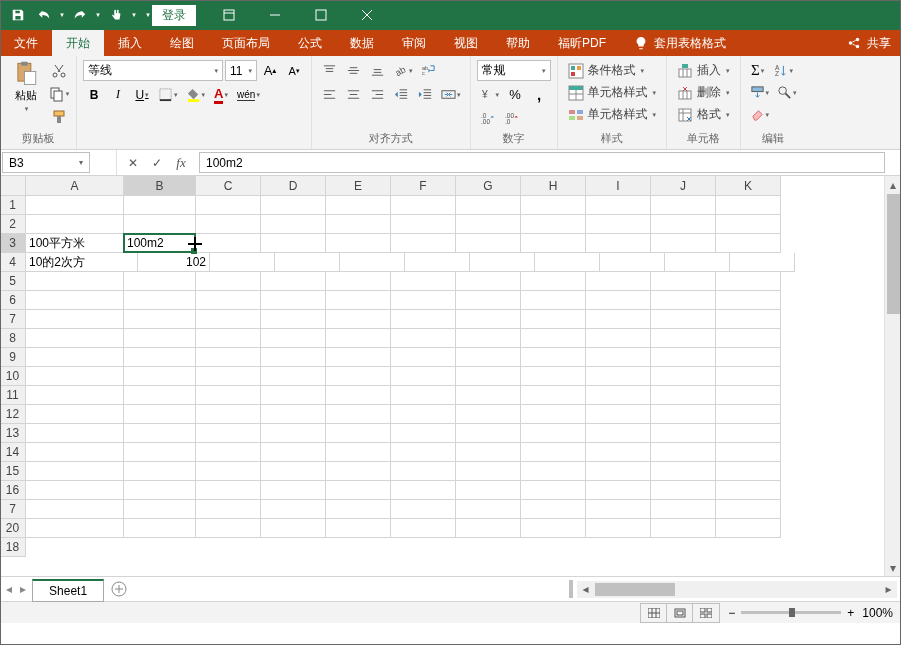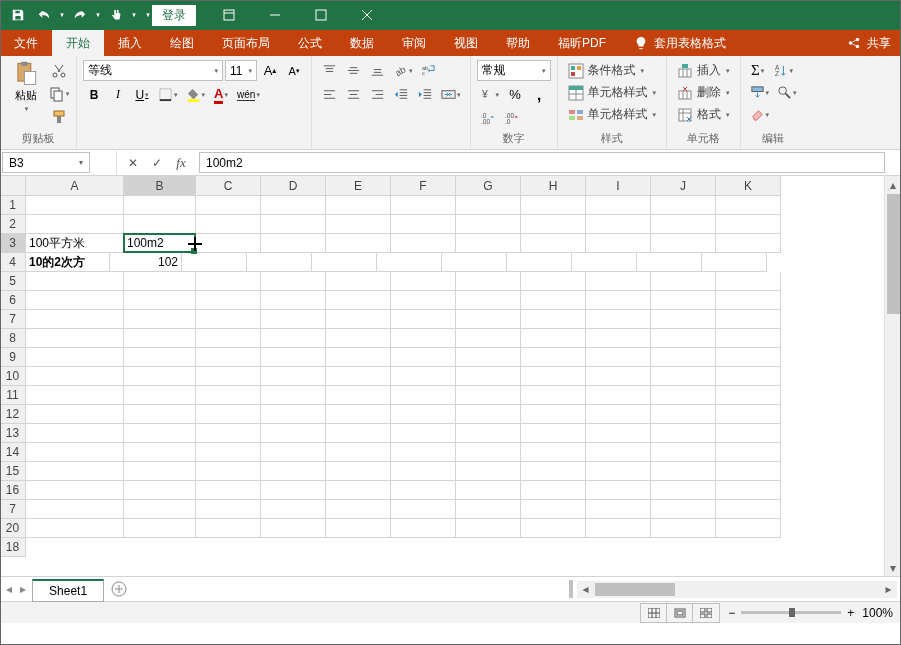--- a/index.html
+++ b/index.html
@@ -361,20 +361,21 @@
           </div>
         <div class="hbtn">
             <svg viewBox="0 0 16 16">
               <rect x="1" y="4" width="14" height="8" fill="none" stroke="#555"></rect>
               <path d="M4 8h3M12 8H9M6 6l2 2-2 2M10 6L8 8l2 2" stroke="#3080c0" fill="none"></path>
             </svg>
             <span class="drop-arrow">▾</span>
           </div>
       </div>
     </div>
+    <div class="group-label">对齐方式</div>
   </div>
 
   <div class="group">
     <div class="group-controls" style="flex-direction:column;gap:3px">
       <div class="combo-narrow">
           <span>常规</span>
           <span class="drop-arrow" style="margin-left:auto">▾</span>
         </div>
       <div class="row">
         <div class="hbtn">
@@ -606,21 +607,21 @@
         <div class="cell" style="width: 65px;"></div>
         <div class="cell" style="width: 65px;"></div>
         <div class="cell" style="width: 65px;"></div>
         <div class="cell" style="width: 65px;"></div>
         <div class="cell" style="width: 65px;"></div>
         <div class="cell" style="width: 65px;"></div>
         <div class="cell" style="width: 65px;"></div>
         <div class="cell" style="width: 65px;"></div>
       </div>
       <div class="cell-row">
-        <div class="cell" style="width: 84px; font-weight: bold;">10的2次方</div>
+        <div class="cell" style="width: 112px;">10的2次方</div>
         <div class="cell right" style="width: 72px;">102</div>
         <div class="cell" style="width: 65px;"></div>
         <div class="cell" style="width: 65px;"></div>
         <div class="cell" style="width: 65px;"></div>
         <div class="cell" style="width: 65px;"></div>
         <div class="cell" style="width: 65px;"></div>
         <div class="cell" style="width: 65px;"></div>
         <div class="cell" style="width: 65px;"></div>
         <div class="cell" style="width: 65px;"></div>
         <div class="cell" style="width: 65px;"></div>

